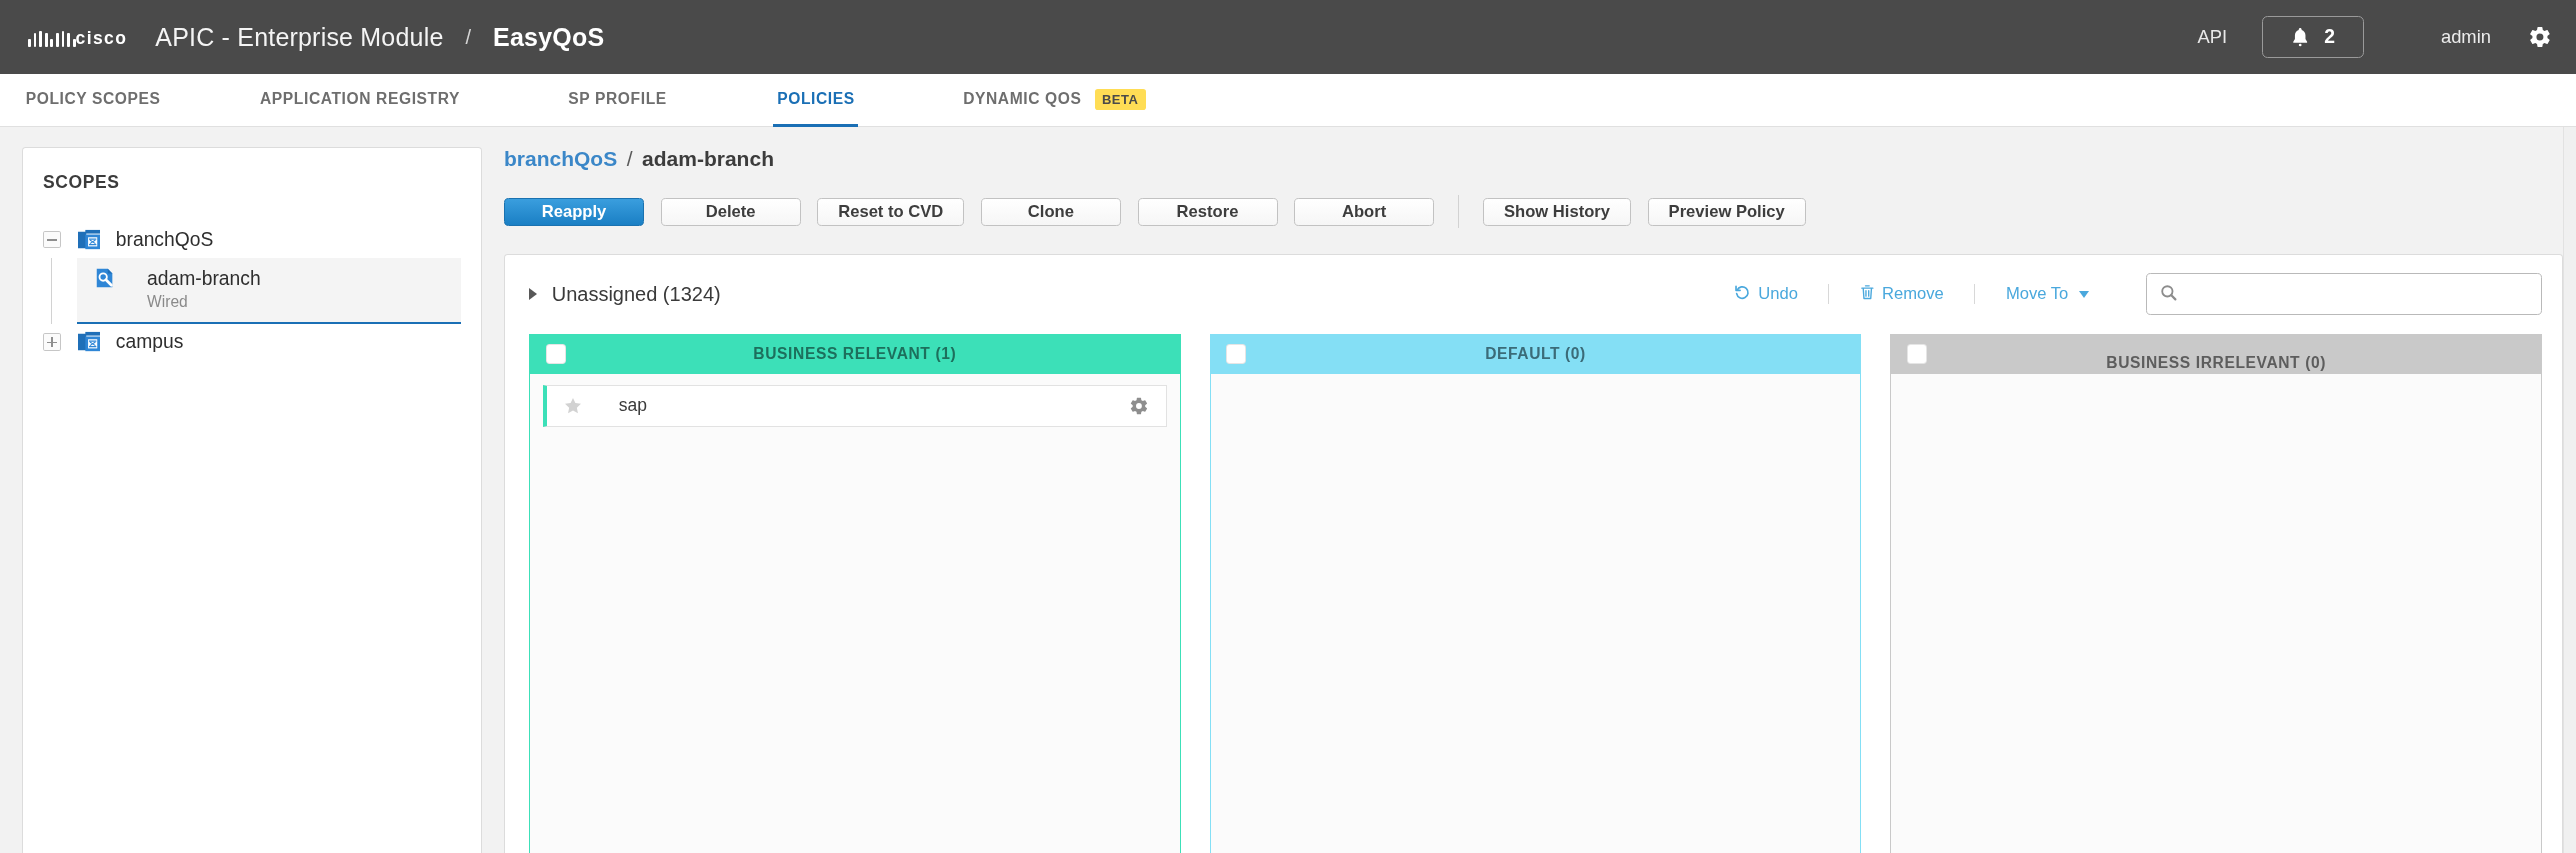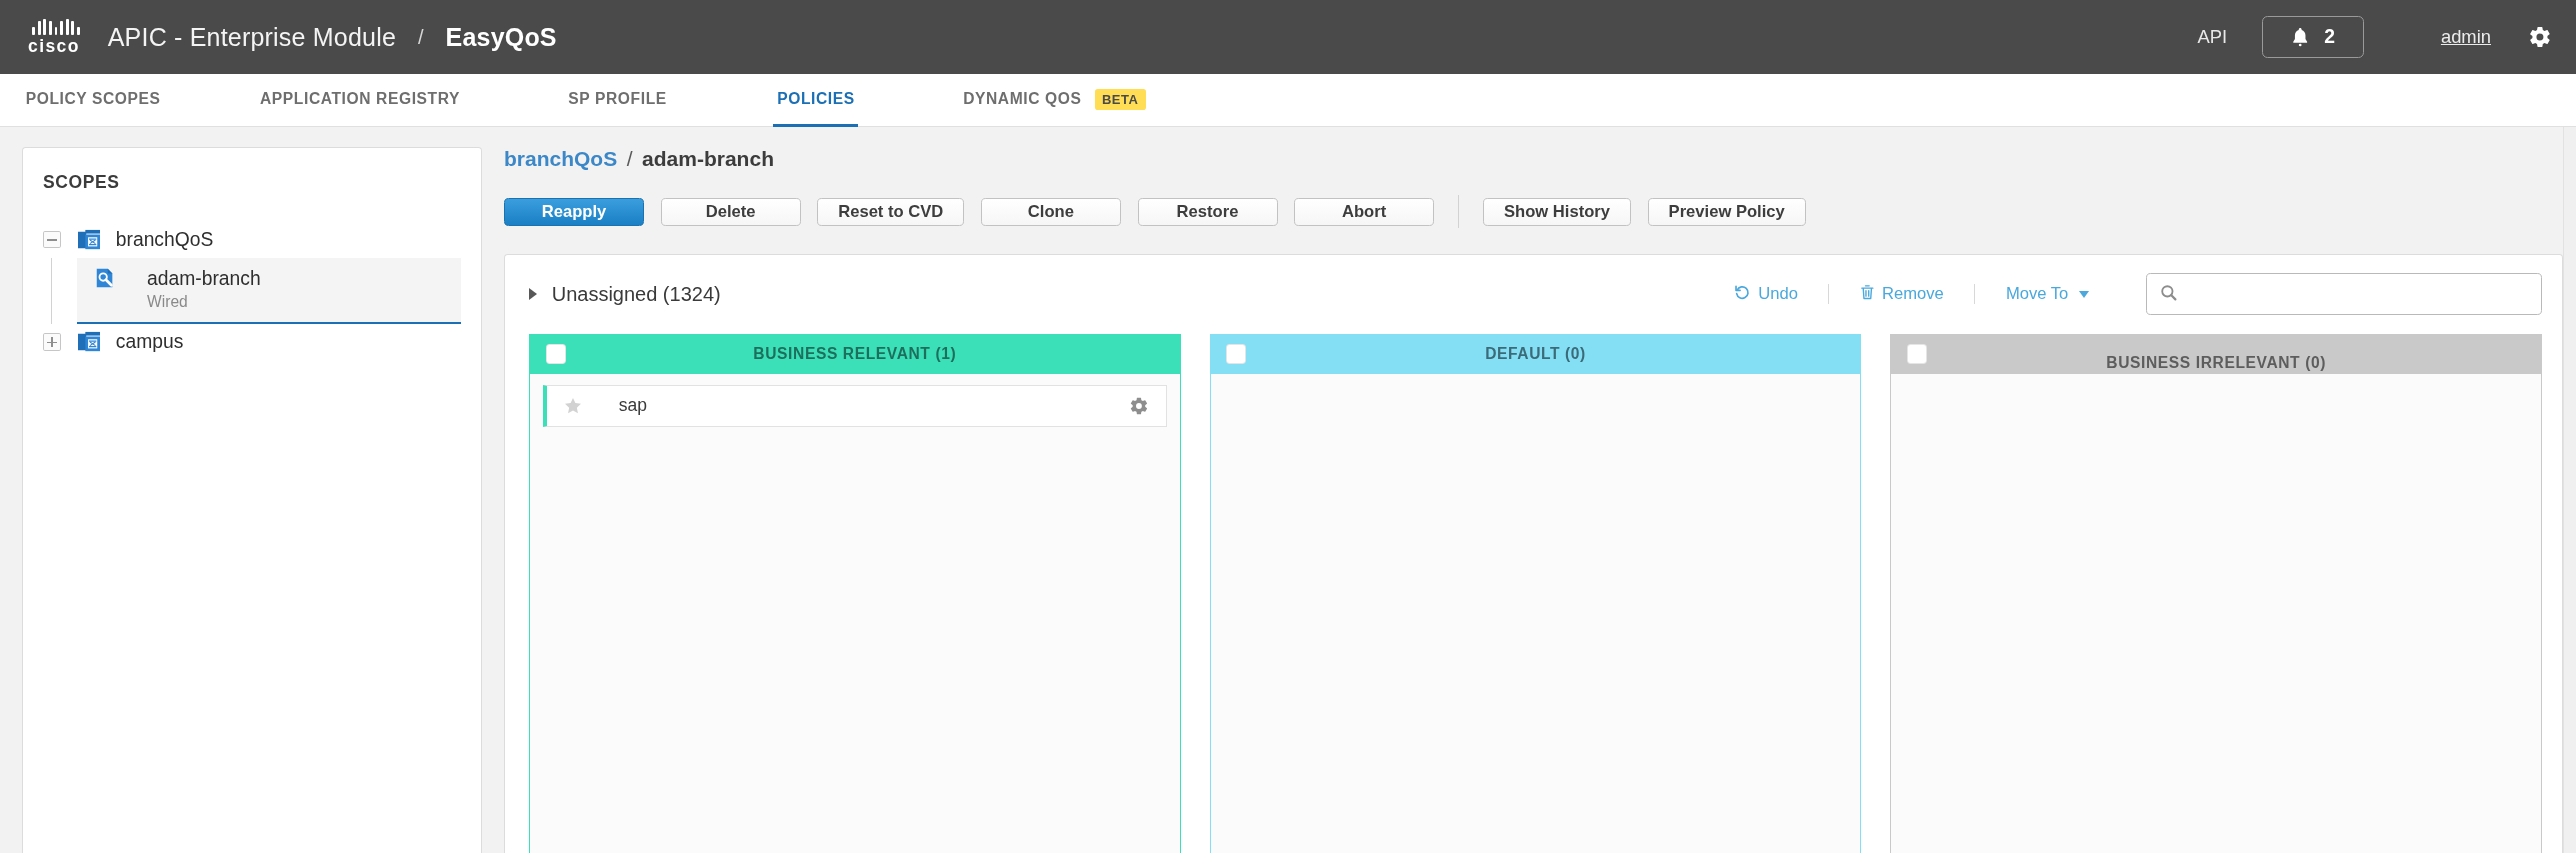--- a/index.html
+++ b/index.html
@@ -10,21 +10,21 @@
     overflow: hidden;
   }
 
   
   .topbar {
     height: 74px; background: #4a4a4a;
     display: flex; align-items: center;
     padding: 0 24px 0 28px;
     color: #ffffff;
   }
-  .cisco-logo { display: flex; align-items: flex-end; flex-direction: column; margin-right: 28px; }
+  .cisco-logo { display: flex; align-items: flex-end; flex-direction: row; margin-right: 28px; }
   .cisco-bars { display: flex; align-items: flex-end; height: 16.6px; gap: 2.8px; }
   .cisco-bars i { display: block; width: 2.8px; background: #fff; border-radius: 0.9px; }
   .cisco-bars i:nth-child(1){ height: 8.3px; }
   .cisco-bars i:nth-child(2){ height: 14px; }
   .cisco-bars i:nth-child(3){ height: 16.6px; }
   .cisco-bars i:nth-child(4){ height: 14px; }
   .cisco-bars i:nth-child(5){ height: 8.3px; }
   .cisco-bars i:nth-child(6){ height: 14px; }
   .cisco-bars i:nth-child(7){ height: 16.6px; }
   .cisco-bars i:nth-child(8){ height: 14px; }
@@ -38,21 +38,21 @@
   .app-sub { font-size: 25px; font-weight: 700; color: #ffffff; letter-spacing: 0.2px; }
   .topbar-right { margin-left: auto; display: flex; align-items: center; gap: 0; }
   .api-link { font-size: 18.4px; color: #e9e9e9; margin-right: 35px; cursor: pointer; }
   .notif {
     display: flex; align-items: center; justify-content: center; gap: 14.7px;
     border: 0.9px solid #9a9a9a; border-radius: 5.5px;
     height: 42px; padding: 0 28px; cursor: pointer;
   }
   .bell { width: 18.4px; height: 20px; position: relative; display: inline-block; }
   .notif-count { font-size: 19.3px; font-weight: bold; color: #fff; }
-  .admin-name { font-size: 18.4px; color: #ececec; margin-left: 77px; cursor: pointer; text-decoration: underline; }
+  .admin-name { font-size: 18.4px; color: #ececec; margin-left: 77px; cursor: pointer; }
   .gear-top { margin-left: 37px; cursor: pointer; display: flex; align-items: center; }
 
   
   .tabbar {
     height: 53px; background: #ffffff;
     display: flex; align-items: stretch;
     padding-left: 22px;
     border-bottom: 0.9px solid #e0e0e0;
   }
   .tab {

